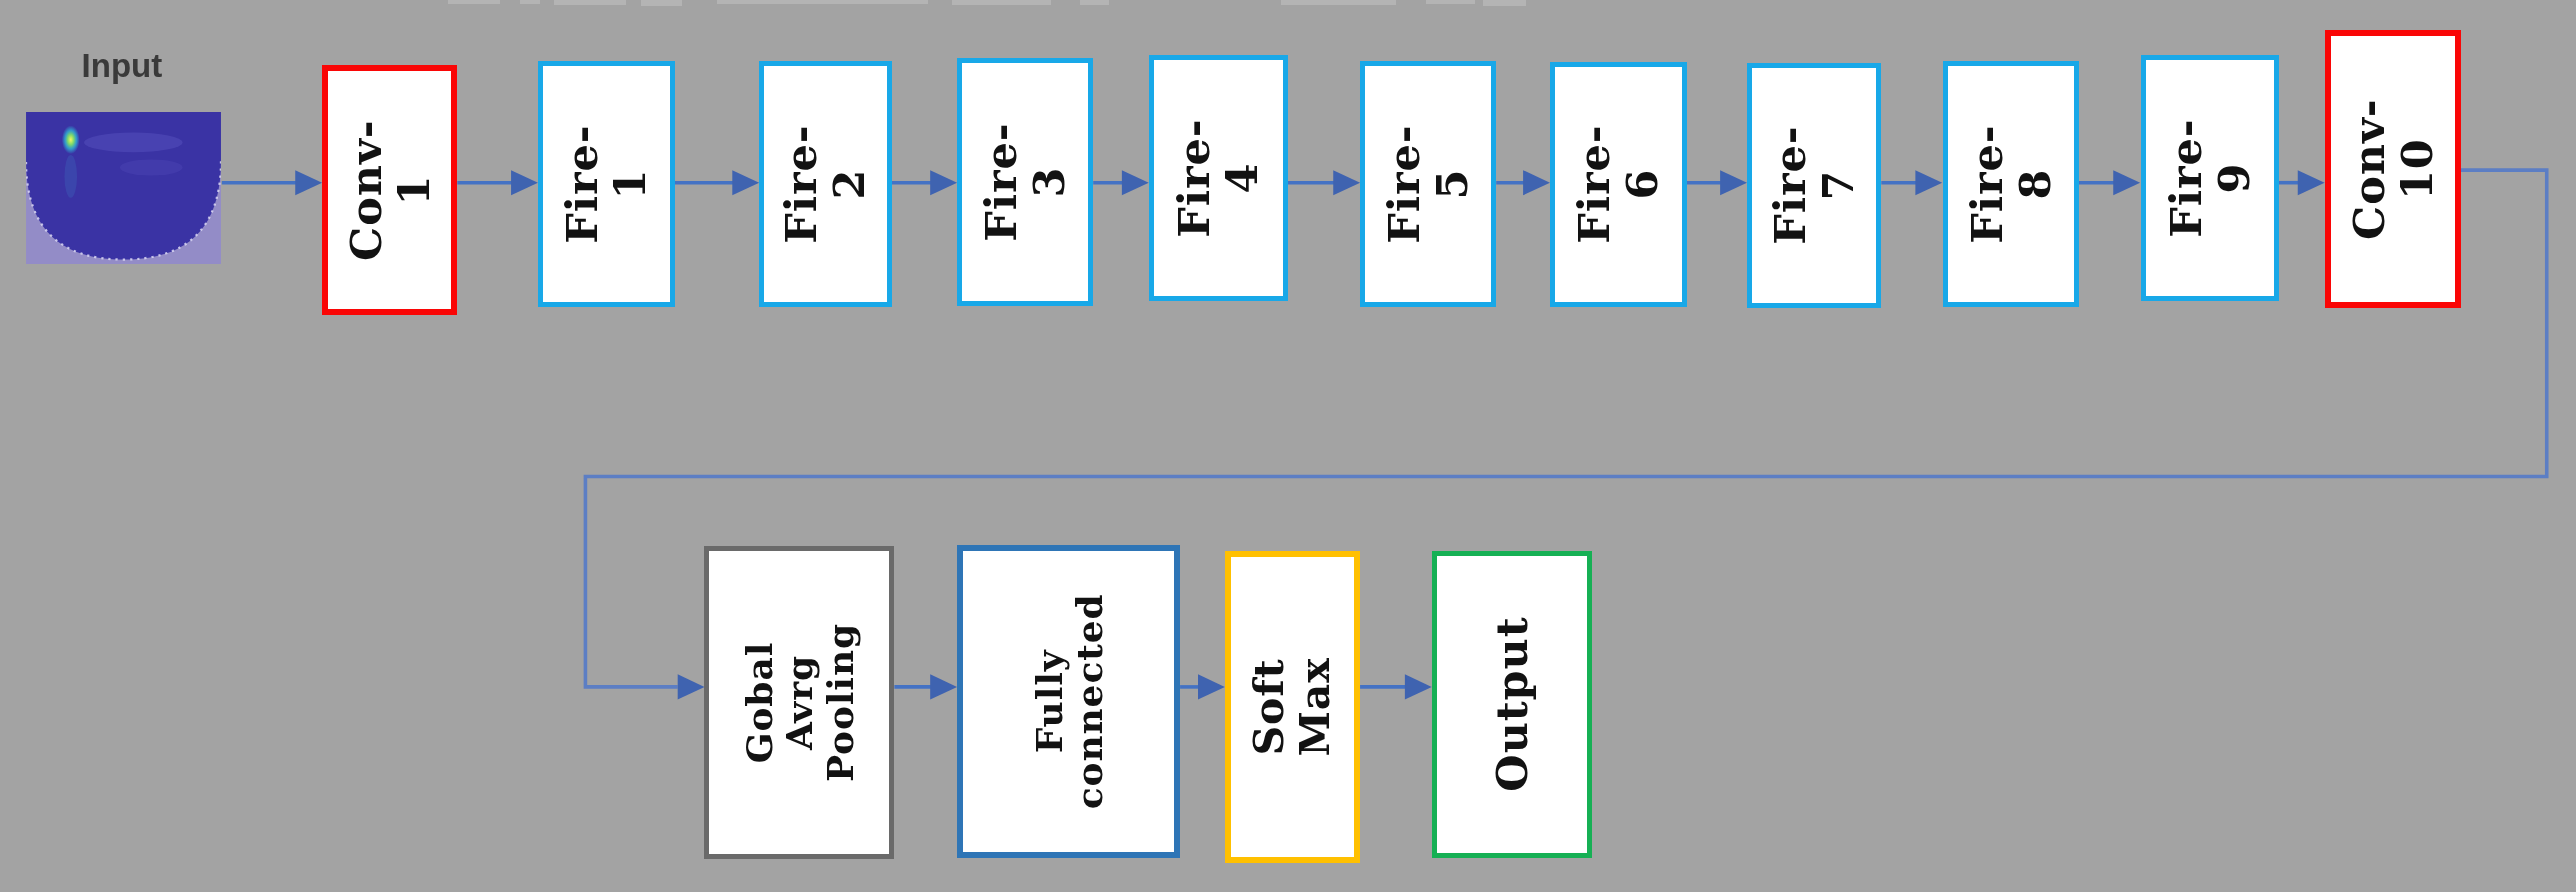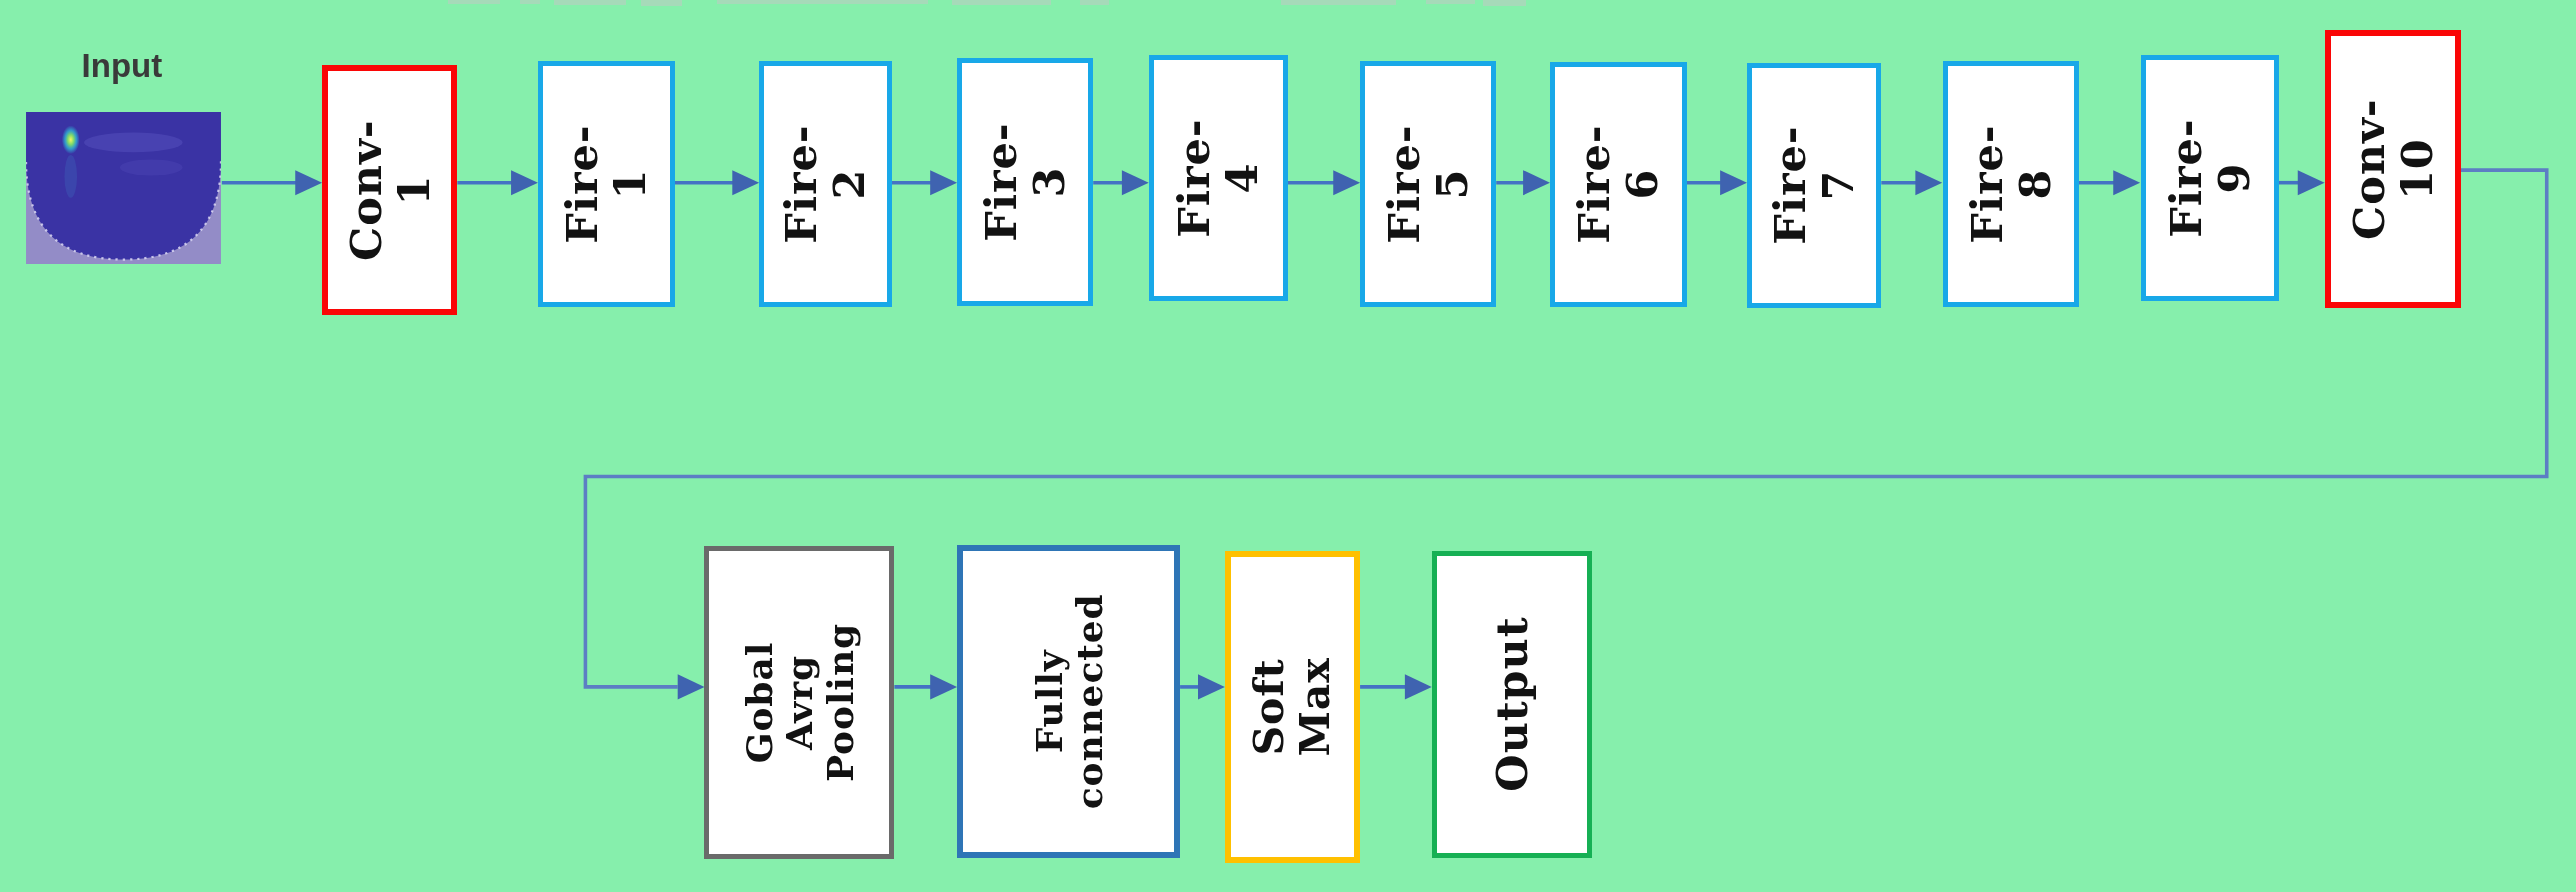--- a/index.html
+++ b/index.html
@@ -1,19 +1,19 @@
 <!DOCTYPE html>
 <html style="font-size:14.3px"><head>
 <meta charset="utf-8">
 <style>
   html,body{margin:0;padding:0;background:#fff;}
   #canvas{
     position:relative;
     width:2576px;height:892px;
-    background:#86efac;
+    background:#a3a3a3;
     overflow:hidden;
     font-family:"Liberation Sans", sans-serif;
   }
   .node{
     position:absolute;
     background:#ffffff;
     box-sizing:border-box;
     display:flex;
     align-items:center;
     justify-content:center;

